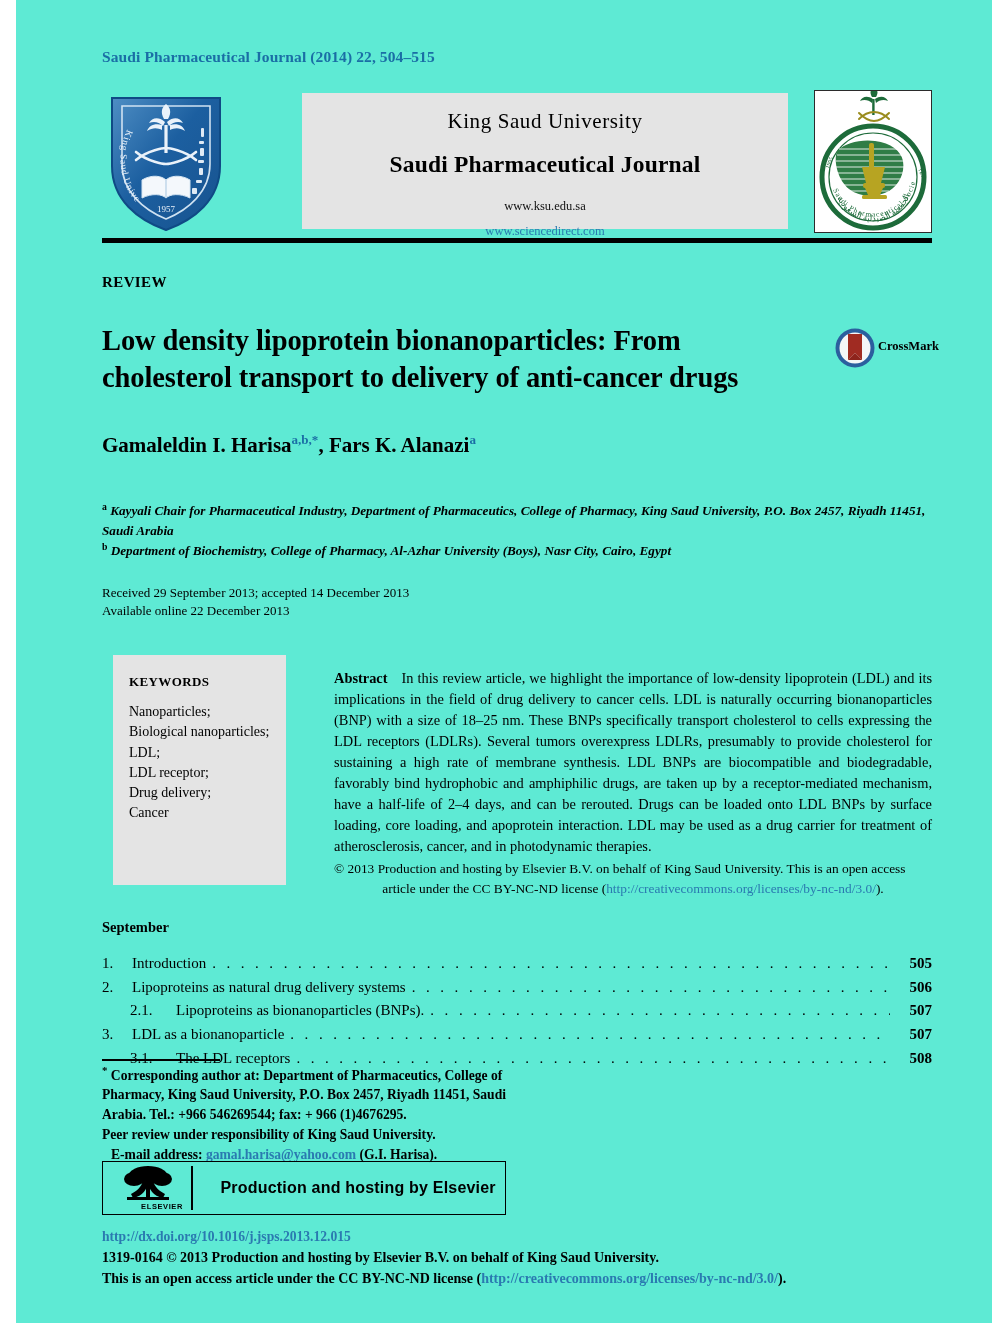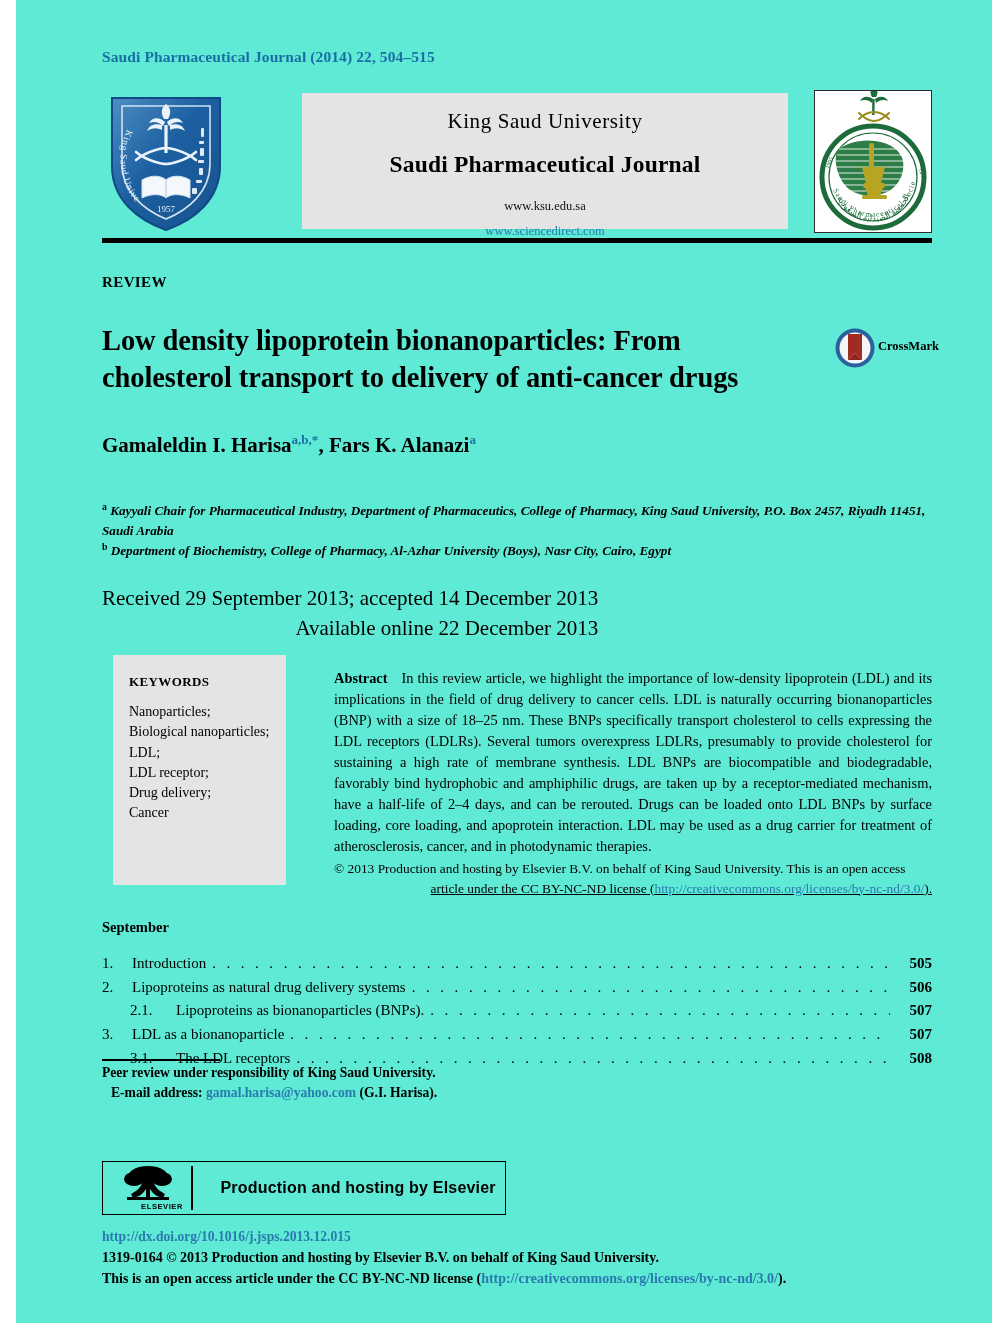--- a/index.html
+++ b/index.html
@@ -153,23 +153,22 @@
     font-size: 13.2px;
     font-style: italic;
     font-weight: bold;
     line-height: 1.45;
   }
   .affil sup { font-weight: bold; font-size: 0.74em; vertical-align: super; font-style: normal;}
   .dates {
     position: absolute;
     left: 86px;
     top: 584px;
-    font-size: 21px;
+    font-size: 13px;
     line-height: 1.42;
-    text-align: right;
   }
 
   
   .kw-box {
     position: absolute;
     left: 97px;
     top: 655px;
     width: 173px;
     height: 230px;
     background: #e4e4e4;
@@ -194,21 +193,21 @@
     text-align: justify;
   }
   .abstract b { font-weight: bold; }
   .abstract .lead-gap { display:inline-block; width: 14px; }
   .copyright-line {
     margin-top: 2px;
     font-size: 13.4px;
     line-height: 1.44;
     text-align: justify;
   }
-  .copyright-line .last { display:block; text-align: right; text-decoration: underline; }
+  .copyright-line .last { display:block; text-align: center; }
   a.lnk, .lnk {
     color: #2a7ab0;
     text-decoration: none;
   }
 
   
   .contents-title {
     position: absolute;
     left: 86px;
     top: 919px;
@@ -553,20 +552,24 @@
       <span class="toc-indent"></span>
       <span class="toc-num2">3.1.</span>
       <span class="toc-label">The LDL receptors</span>
       <span class="toc-dots">. . . . . . . . . . . . . . . . . . . . . . . . . . . . . . . . . . . . . . . . . . . . . . . . . . . . . . . . . . . . . . . . . . . . . . . . . . . . . . . . . . . . . . . . . . . . . . . . . . . . . .</span>
       <span class="toc-page">508</span>
     </div>
   </div>
 
   <div class="fn-rule"></div>
   <div class="footnote">
+    <div>
+      <span class="star">*</span>
+      <span>Corresponding author at: Department of Pharmaceutics, College of Pharmacy, King Saud University, P.O. Box 2457, Riyadh 11451, Saudi Arabia. Tel.: +966 546269544; fax: + 966 (1)4676295.</span>
+    </div>
     <div>Peer review under responsibility of King Saud University.</div>
     <div>
       <span class="indent"></span><span>E-mail address:</span>
       <span class="lnk">gamal.harisa@yahoo.com</span>
       <span>(G.I. Harisa).</span>
     </div>
   </div>
 
   <div class="elsevier-box">
     <div class="elsevier-logo">

